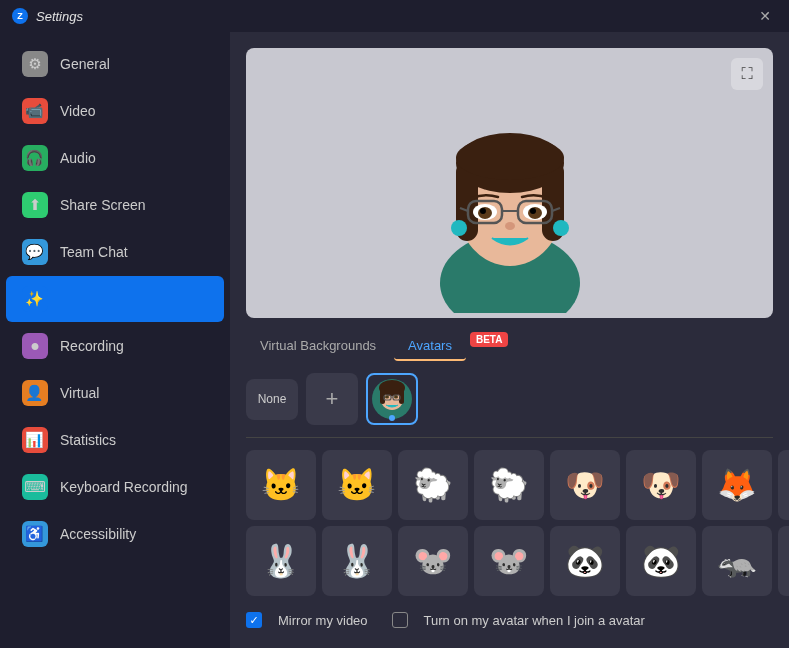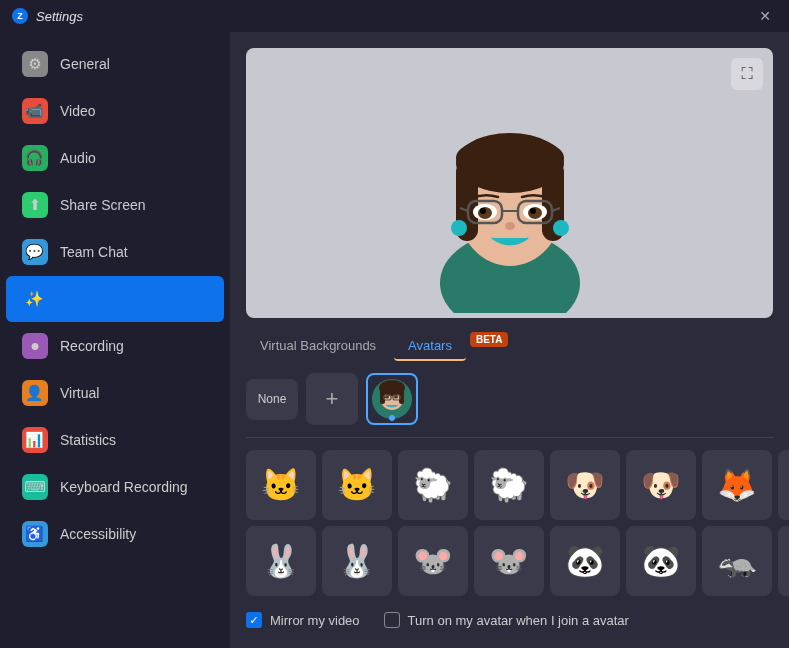--- a/index.html
+++ b/index.html
@@ -161,21 +161,21 @@
       cursor: pointer;
       border-radius: 4px;
       border: none;
       background: none;
     }
     .tab-btn.active {
       color: #4da6ff;
       border-bottom: 2px solid #fdba74;
     }
     .tab-beta-badge {
-      background: #c2410c;
+      background: #ef4444;
       color: #fff;
       font-size: 10px;
       padding: 2px 6px;
       border-radius: 4px;
       font-weight: bold;
     }
 
     
     .avatar-selection-row {
       display: flex;
@@ -259,21 +259,21 @@
     
     .bottom-options {
       display: flex;
       align-items: center;
       gap: 24px;
       margin-top: 4px;
     }
     .checkbox-option {
       display: flex;
       align-items: center;
-      gap: 8px;
+      gap: 16px;
       font-size: 13px;
       color: #ccc;
       cursor: pointer;
     }
     .checkbox-checked {
       width: 16px;
       height: 16px;
       background: #0e72ed;
       border-radius: 3px;
       display: flex;

